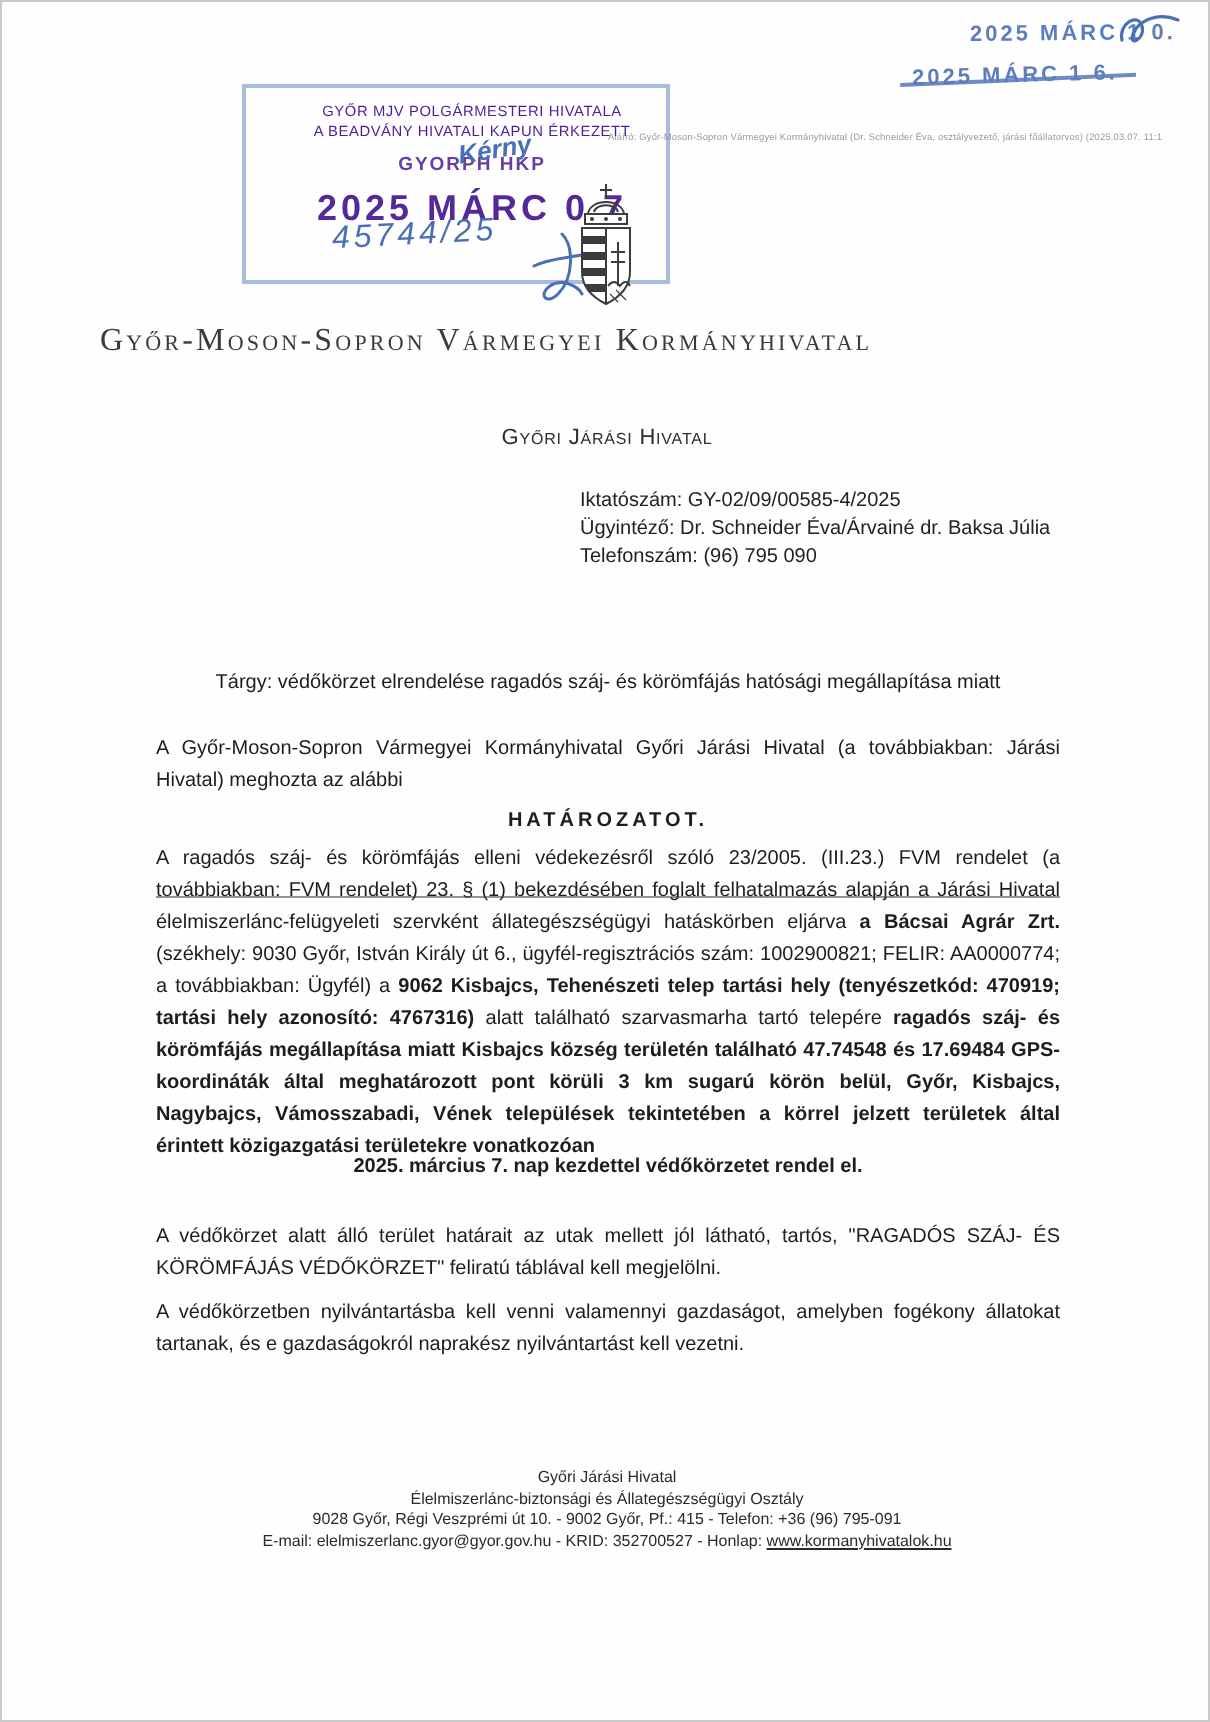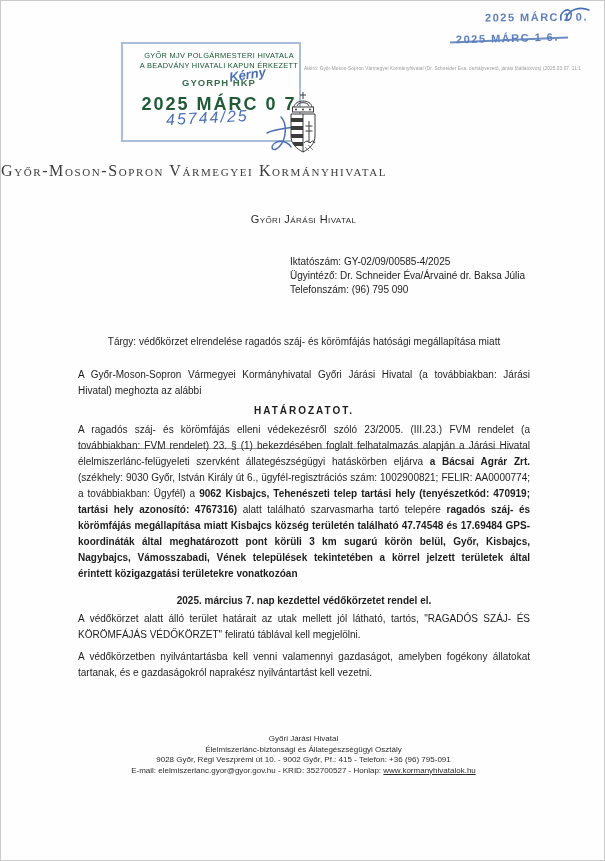--- a/index.html
+++ b/index.html
@@ -20,56 +20,56 @@
     background:#4f74b8;transform:rotate(-1deg);opacity:.9;
   }
   .paraph-top{position:absolute;top:3px;left:556px;}
   
   .microtext{
     position:absolute;top:65px;left:303px;width:297px;font-size:4.7px;
     color:#9a9a9a;white-space:nowrap;overflow:hidden;letter-spacing:.1px;
   }
   
   .intake{
-    position:absolute;top:41px;left:120px;width:180px;height:100px;
+    position:absolute;top:41px;left:120px;width:214px;height:100px;
     border:2px solid rgba(96,134,192,.55);box-sizing:border-box;
-    text-align:center;color:#14532d;padding-left:16px;
+    text-align:center;color:#4c1d95;padding-left:16px;
   }
   .intake .l1,.intake .l2{font-size:7.4px;letter-spacing:.3px;line-height:9.5px;}
   .intake .l1{margin-top:7px;}
   .intake .code{font-size:9.5px;letter-spacing:1px;margin-top:7px;font-weight:bold;opacity:.85;}
   .intake .idate{font-size:18px;font-weight:bold;letter-spacing:2px;margin-top:6px;opacity:.95;}
   .hand{color:#4a6fb5;font-style:italic;position:absolute;white-space:nowrap;}
   .hand-note{top:66px;left:228px;font-size:13px;transform:rotate(-9deg);font-weight:bold;}
   .hand-num{top:108px;left:165px;font-size:16px;letter-spacing:2px;transform:rotate(-3deg);}
   .paraph-stamp{position:absolute;top:112px;left:260px;}
   
   .crest{position:absolute;top:90px;left:281px;}
   .authority{
-    position:absolute;top:161px;left:0;width:484px;text-align:left;
+    position:absolute;top:161px;left:0;width:484px;text-align:center;
     font-family:"Liberation Serif", serif;font-variant:small-caps;
     font-size:16px;letter-spacing:1.6px;color:#3b3b3b;
   }
   .office{
     position:absolute;top:212px;left:0;width:605px;text-align:center;
     font-variant:small-caps;font-size:11px;letter-spacing:.4px;color:#2c2c2c;
   }
   
-  .meta{position:absolute;top:254px;left:289px;font-size:10px;line-height:14px;}
+  .meta{position:absolute;top:243px;left:289px;font-size:10px;line-height:14px;}
   
   .bodytext{position:absolute;left:77px;width:452px;font-size:10px;line-height:16px;color:#1d1d1d;}
   .just{text-align:justify;}
   .center{text-align:center;}
   .b{font-weight:bold;}
   .subject{top:333px;text-align:center;}
   .intro{top:366px;}
   .decision-title{top:402px;font-weight:bold;letter-spacing:2px;}
   .ruling{top:421px;}
   .artifact-line{position:absolute;top:447px;left:77px;width:452px;height:1px;background:#3a3a3a;opacity:.55;}
-  .effective{top:592px;font-weight:bold;}
+  .effective{top:575px;font-weight:bold;}
   .signpara{top:610px;}
   .registry{top:648px;}
   
   .footer{
     position:absolute;top:733px;left:0;width:605px;text-align:center;
     font-size:8px;line-height:10.5px;color:#2a2a2a;
   }
   .footer .link{text-decoration:underline;}
   svg{display:block;}
 </style>

